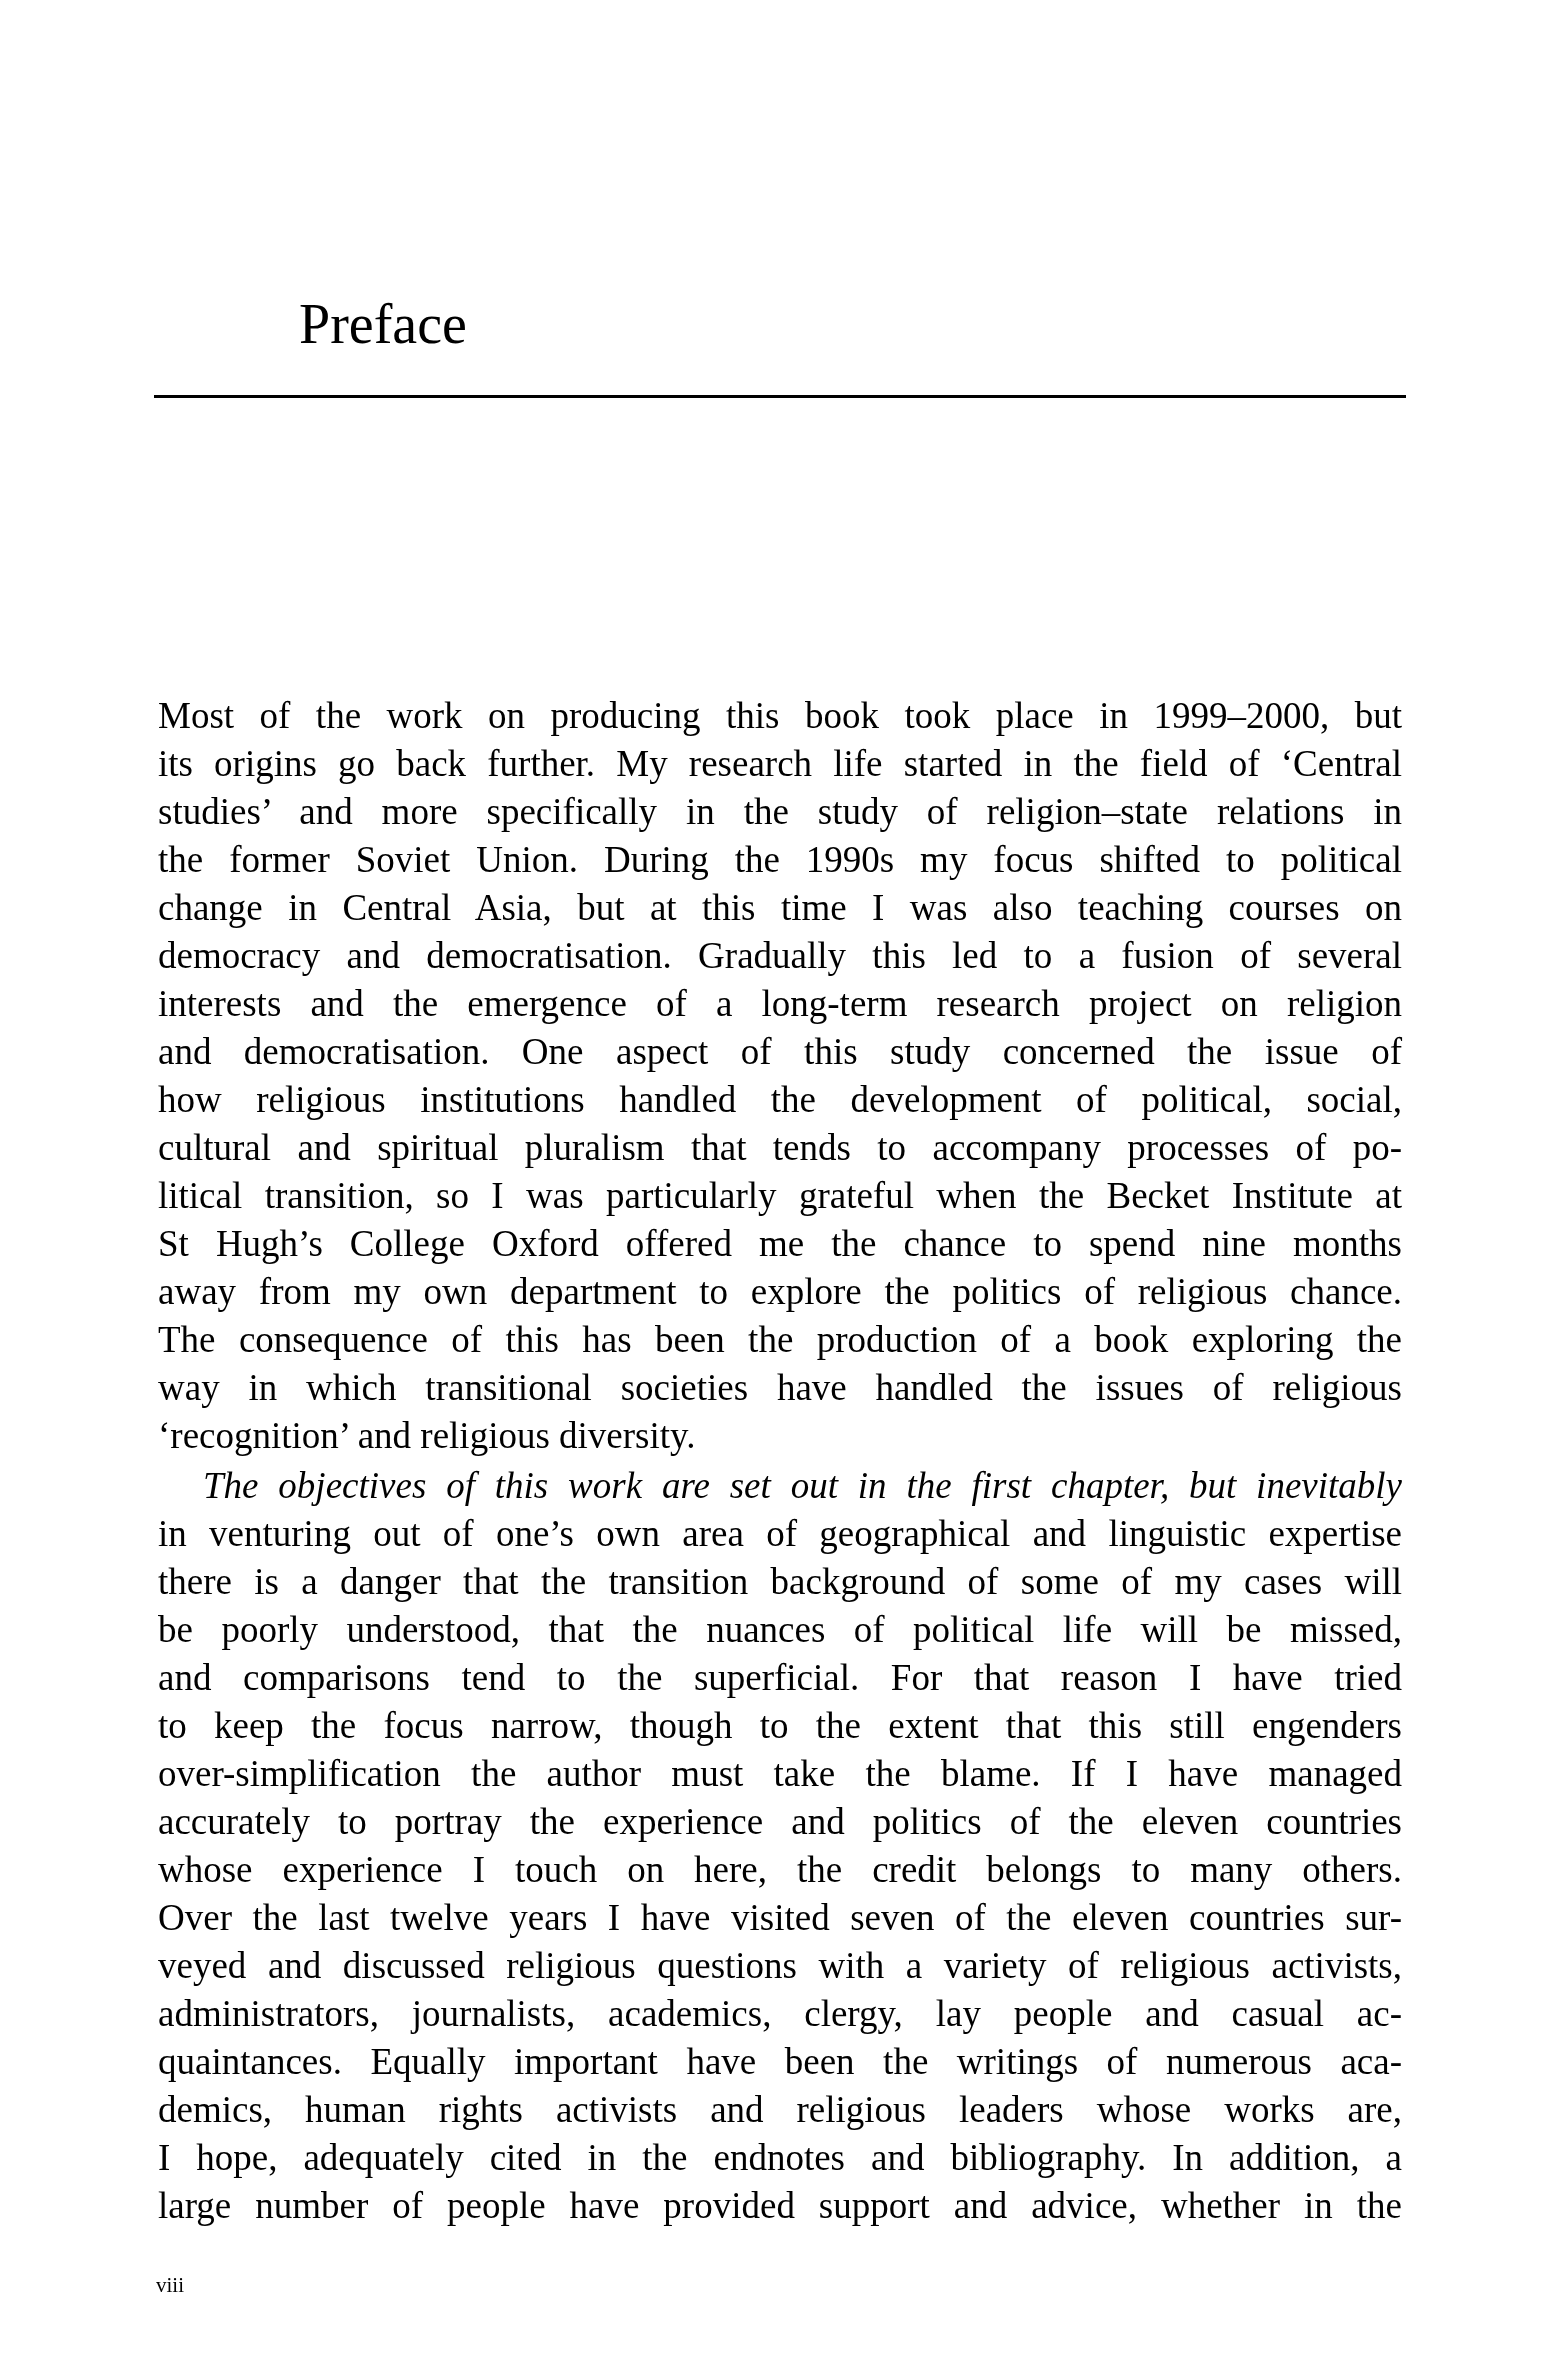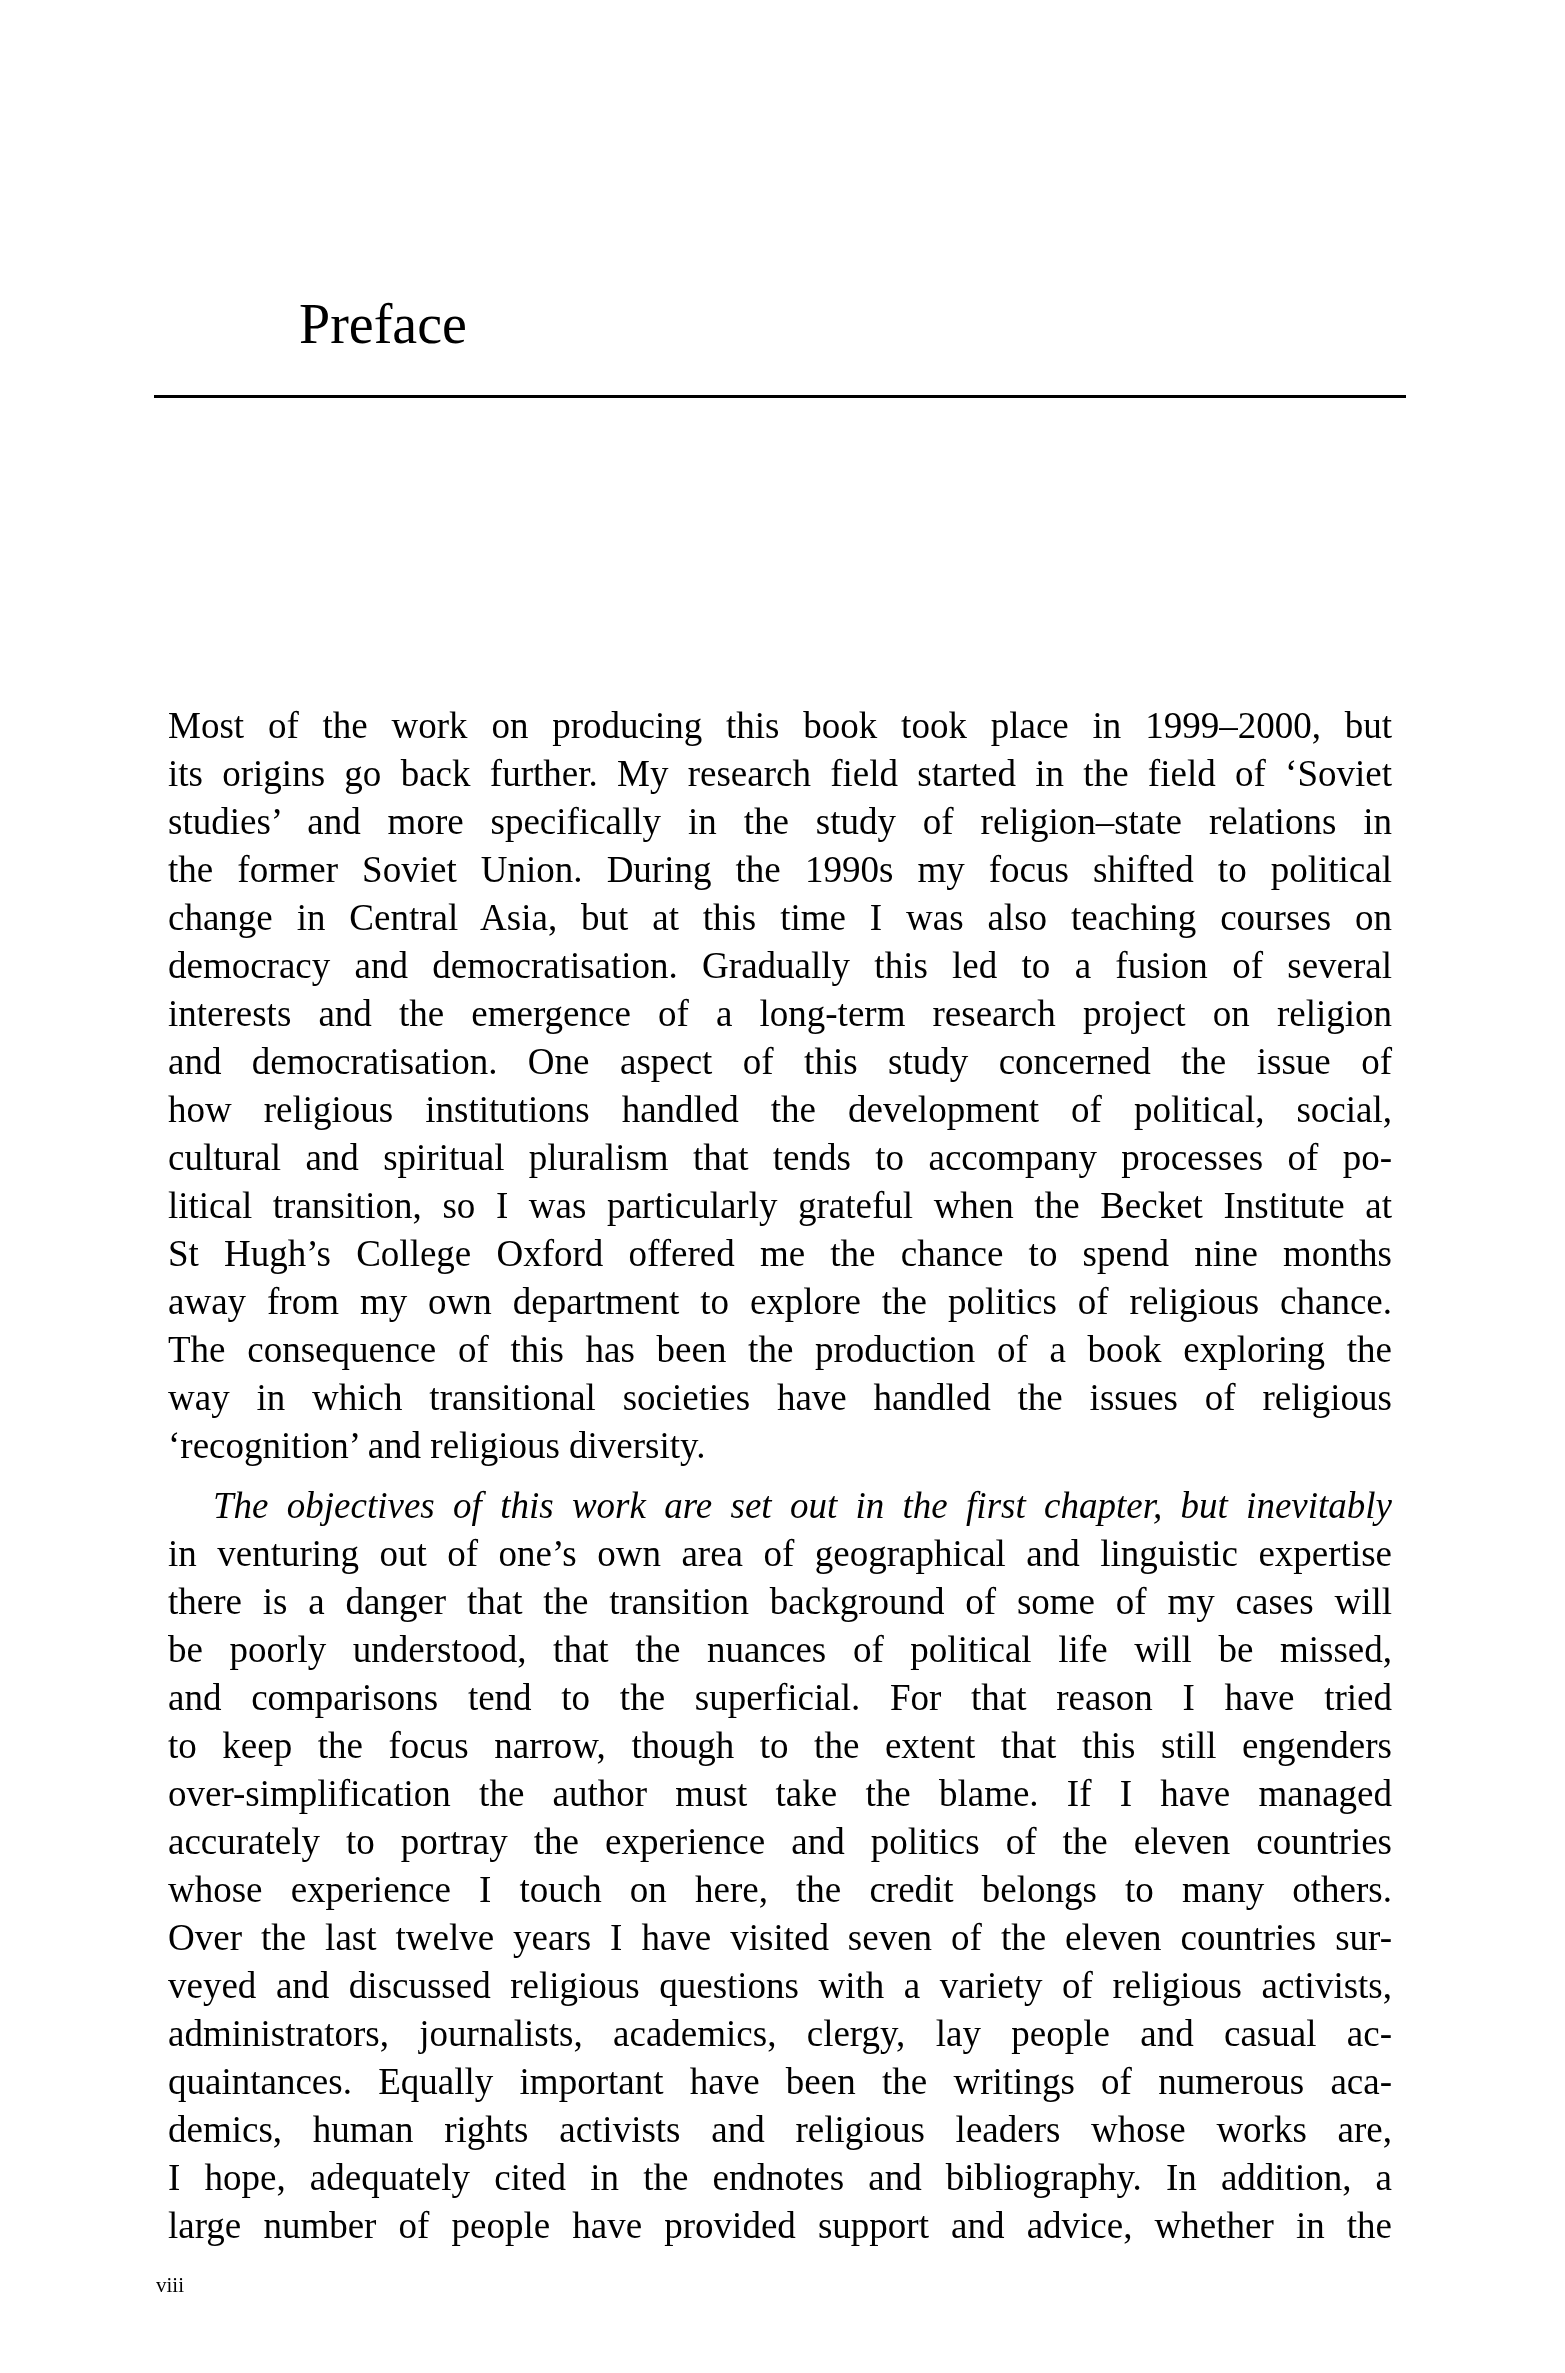--- a/index.html
+++ b/index.html
@@ -43,21 +43,21 @@
     }
     .body-text {
       position: absolute;
       left: 156px;
       top: 690px;
       width: 1248px;
       font-size: 37px;
       line-height: 48px;
     }
     .paragraph {
-      margin: 12px;
+      margin: 2px;
       padding: 0;
     }
     .line {
       display: block;
       white-space: nowrap;
       text-align: justify;
       text-align-last: justify;
       height: 48px;
       overflow: visible;
     }
@@ -83,21 +83,21 @@
 <div class="page">
 
   <h1 class="chapter-title">Preface</h1>
 
   <div class="title-rule"></div>
 
   <div class="body-text">
 
     <div class="paragraph">
       <span class="line">Most of the work on producing this book took place in 1999–2000, but</span>
-      <span class="line">its origins go back further. My research field started in the field of ‘Soviet</span>
+      <span class="line">its origins go back further. My research life started in the field of ‘Central</span>
       <span class="line">studies’ and more specifically in the study of religion–state relations in</span>
       <span class="line">the former Soviet Union. During the 1990s my focus shifted to political</span>
       <span class="line">change in Central Asia, but at this time I was also teaching courses on</span>
       <span class="line">democracy and democratisation. Gradually this led to a fusion of several</span>
       <span class="line">interests and the emergence of a long-term research project on religion</span>
       <span class="line">and democratisation. One aspect of this study concerned the issue of</span>
       <span class="line">how religious institutions handled the development of political, social,</span>
       <span class="line">cultural and spiritual pluralism that tends to accompany processes of po-</span>
       <span class="line">litical transition, so I was particularly grateful when the Becket Institute at</span>
       <span class="line">St Hugh’s College Oxford offered me the chance to spend nine months</span>

